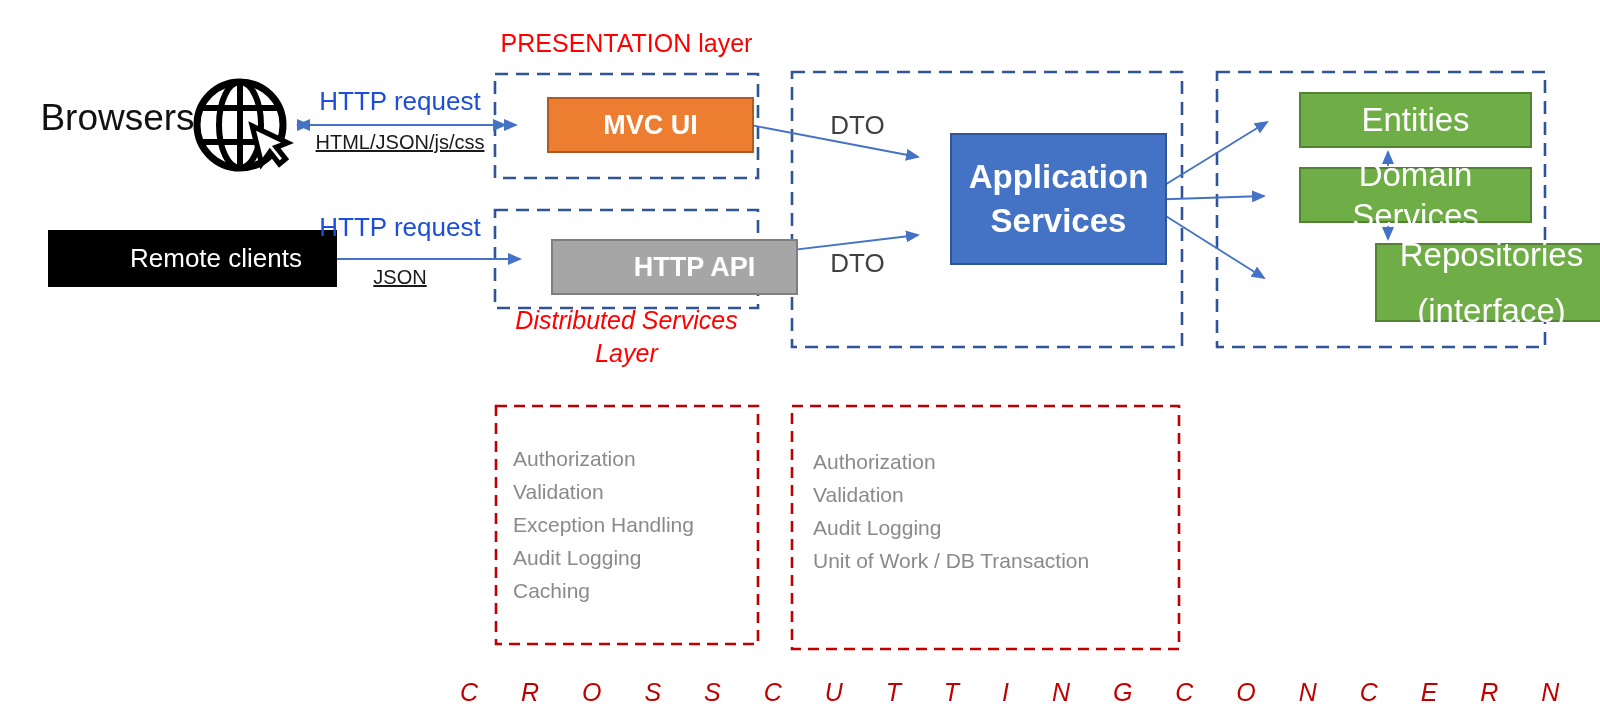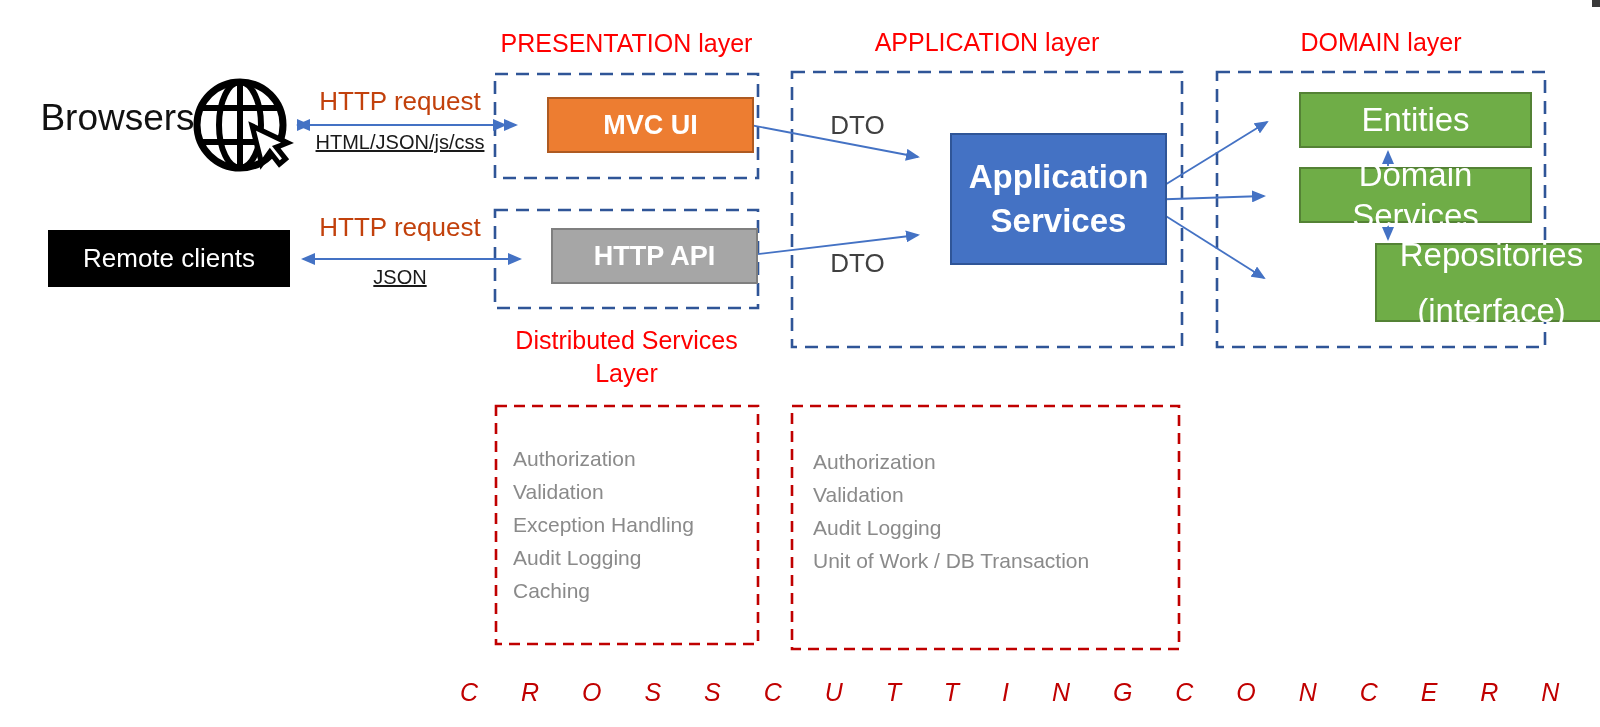--- a/index.html
+++ b/index.html
@@ -1,35 +1,36 @@
 <!DOCTYPE html>
 <html style="--orange: #ED7D31; --orange-border: #AE5A21; --gray-box: #A6A6A6; --gray-box-border: #7F7F7F; --blue-box: #4472C4; --blue-box-border: #2F5597; --green-box: #6FAD47; --green-box-border: #548235; --dash-blue: #2F5597; --dash-red: #C00000; --red-title: #FF0000; --red-caption: #C00000; --arrow-blue: #4472C4; --text-gray: #8A8A8A;"><head>
 <meta charset="utf-8">
 <style>
   html,body{margin:0;padding:0;background:#ffffff;}
   .canvas{
     position:relative;width:1600px;height:727px;overflow:hidden;background:#ffffff;
     font-family:"Liberation Sans", sans-serif;
+    border-radius:28px;
   }
   .abs{position:absolute;}
   .ctr{display:flex;align-items:center;justify-content:center;text-align:center;}
 
   
   .layer-title{color:var(--red-title);font-size:25px;font-weight:500;text-align:center;}
 
   
   .node{color:#ffffff;display:flex;flex-direction:column;align-items:center;justify-content:center;text-align:center;margin-left:27px;}
   .node-orange{background:var(--orange);border:2px solid var(--orange-border);font-weight:bold;font-size:27px;}
   .node-gray{background:var(--gray-box);border:2px solid var(--gray-box-border);font-weight:bold;font-size:27px;}
   .node-blue{background:var(--blue-box);border:2px solid var(--blue-box-border);font-weight:bold;font-size:33px;line-height:1.32;}
   .node-green{background:var(--green-box);border:2px solid var(--green-box-border);font-size:33px;line-height:1.25;}
 
   .black-box{background:#000000;color:#ffffff;font-size:26px;}
 
-  .flow-label-big{color:#c2410c;font-size:26px;}
+  .flow-label-big{color:#1d4ed8;font-size:26px;}
   .flow-label-small{color:#1a1a1a;font-size:20px;text-decoration:underline;}
   .dto-label{color:#404040;font-size:26px;}
 
   .concern-list{color:var(--text-gray);font-size:21px;line-height:33px;white-space:nowrap;}
 
   .distributed-title{color:var(--red-title);font-size:25px;line-height:1.3;text-align:center;}
 
   .cross-caption{
     color:var(--red-caption);font-size:25px;font-style:italic;font-weight:500;
     letter-spacing:5px;word-spacing:26px;text-align:center;white-space:nowrap;
@@ -89,40 +90,38 @@
       <line class="globe-stroke" x1="48" y1="6" x2="48" y2="92" stroke-width="6"></line>
       <line class="globe-stroke" x1="9" y1="32" x2="87" y2="32" stroke-width="6"></line>
       <line class="globe-stroke" x1="9" y1="66" x2="87" y2="66" stroke-width="6"></line>
       <g transform="translate(57,48) rotate(-14) scale(2.6)">
         <path d="M1,1 L1,16 L5.2,12.4 L7.6,17.8 L10.4,16.4 L8,11.2 L12.6,10.6 Z" fill="#ffffff" stroke="#000000" stroke-width="2" stroke-linejoin="miter"></path>
       </g>
     </g>
   </svg>
 
   <div class="abs layer-title" style="left:495px;top:29px;width:263px;">PRESENTATION layer</div>
-  <div class="abs layer-title" style="left:792px;top:28px;width:390px;">APPLICATION layer</div>
-  <div class="abs layer-title" style="left:1217px;top:28px;width:328px;">DOMAIN layer</div>
 
-  <div class="abs distributed-title" style="left:480px;top:324px;width:293px;">
+  <div class="abs distributed-title" style="left:480px;top:304px;width:293px;font-style:italic;">
     <div>Distributed Services</div>
     <div>Layer</div>
   </div>
 
   <div class="abs ctr" style="left:45px;top:100px;width:145px;height:36px;font-size:37px;color:#111111;">Browsers</div>
 
   <div class="abs ctr flow-label-big" style="left:300px;top:86px;width:200px;">HTTP request</div>
   <div class="abs ctr flow-label-small" style="left:300px;top:131px;width:200px;">HTML/JSON/js/css</div>
 
-  <div class="abs ctr black-box" style="left:48px;top:230px;width:242px;height:57px;">Remote clients</div>
+  <div class="abs ctr black-box" style="left:48px;top:230px;width:242px;height:57px;padding-left:47px;">Remote clients</div>
 
   <div class="abs ctr flow-label-big" style="left:300px;top:212px;width:200px;">HTTP request</div>
   <div class="abs ctr flow-label-small" style="left:300px;top:266px;width:200px;">JSON</div>
 
   <div class="abs node node-orange" style="left:520px;top:97px;width:203px;height:52px;">MVC UI</div>
-  <div class="abs node node-gray" style="left:524px;top:228px;width:203px;height:52px;">HTTP API</div>
+  <div class="abs node node-gray" style="left:524px;top:239px;width:203px;height:52px;padding-left:40px;">HTTP API</div>
 
   <div class="abs node node-blue" style="left:923px;top:133px;width:213px;height:128px;">
     <div>Application</div>
     <div>Services</div>
   </div>
 
   <div class="abs ctr dto-label" style="left:820px;top:110px;width:75px;">DTO</div>
   <div class="abs ctr dto-label" style="left:820px;top:248px;width:75px;">DTO</div>
 
   <div class="abs node node-green" style="left:1272px;top:92px;width:229px;height:52px;">Entities</div>

